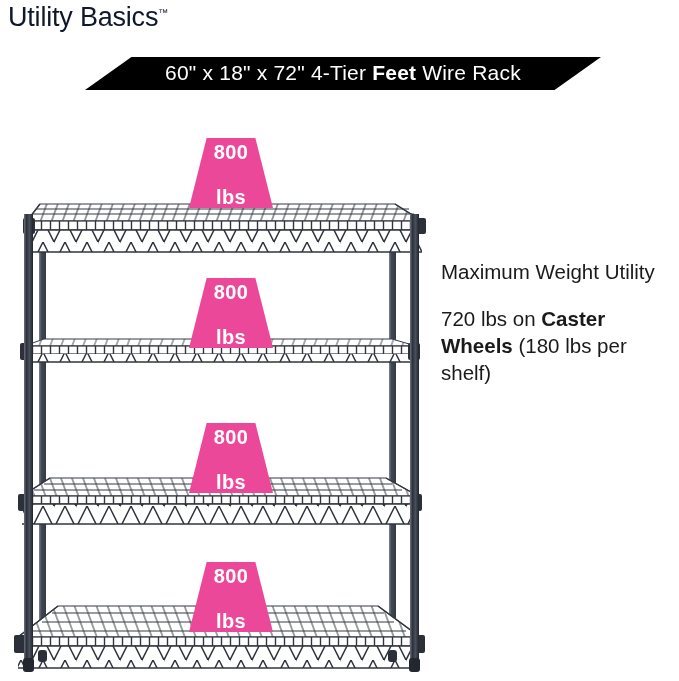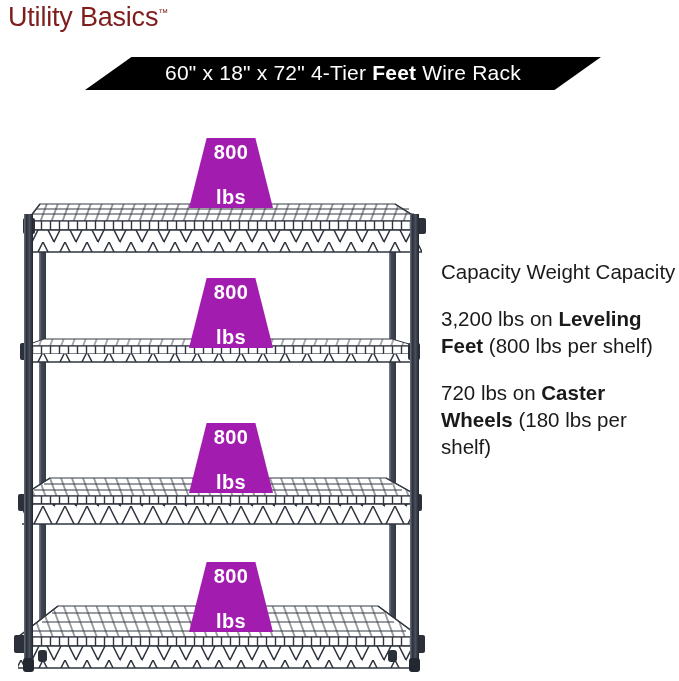--- a/index.html
+++ b/index.html
@@ -6,21 +6,21 @@
   body{
     width:679px;height:681px;position:relative;overflow:hidden;
     font-family:"Liberation Sans","DejaVu Sans",sans-serif;
     color:#1a1a1a;
   }
 
   
   #brand-logo{
     position:absolute;left:8px;top:2px;
     font-size:27px;font-weight:400;letter-spacing:-0.2px;
-    color:#7f1d1d;white-space:nowrap;
+    color:#0f172a;white-space:nowrap;
   }
   #brand-logo .tm{
     font-size:10px;vertical-align:super;letter-spacing:0;
   }
 
   
   #title-banner{
     position:absolute;left:85px;top:57px;width:516px;height:33px;
     background:#000000;
     -webkit-clip-path:polygon(0 100%, 9% 0, 100% 0, 100% 0, 91% 100%);
@@ -36,21 +36,21 @@
 
   
   #rack-illustration{
     position:absolute;left:10px;top:110px;width:430px;height:571px;
   }
 
   
   .weight-badge{
     position:absolute;width:84px;
     display:flex;flex-direction:column;align-items:center;justify-content:center;
-    background:#a21caf;color:#ffffff;
+    background:#ec4899;color:#ffffff;
     -webkit-clip-path:polygon(21% 0, 79% 0, 100% 100%, 0 100%);
     clip-path:polygon(21% 0, 79% 0, 100% 100%, 0 100%);
     font-weight:700;line-height:1;
     padding-top:2px;box-sizing:border-box;
   }
   .weight-badge .amount{font-size:20px;letter-spacing:0.3px;}
   .weight-badge .unit{font-size:20px;letter-spacing:0.3px;margin-top:25px;}
 
   
   #capacity-copy{
@@ -207,22 +207,19 @@
   <span class="amount">800</span>
   <span class="unit">lbs</span>
 </div>
 
 <div class="weight-badge" style="left:189px;top:562px;height:70px;">
   <span class="amount">800</span>
   <span class="unit">lbs</span>
 </div>
 
 <div id="capacity-copy">
-  <div class="heading">Capacity Weight Capacity</div>
-
-  <p>
-    <span>3,200 lbs on </span><b>Leveling Feet</b><span> (800 lbs per shelf)</span>
-  </p>
+  <div class="heading">Maximum Weight Utility</div>
+
 
   <p>
     <span>720 lbs on </span><b>Caster Wheels</b><span> (180 lbs per shelf)</span>
   </p>
 </div>
 
 </body></html>

